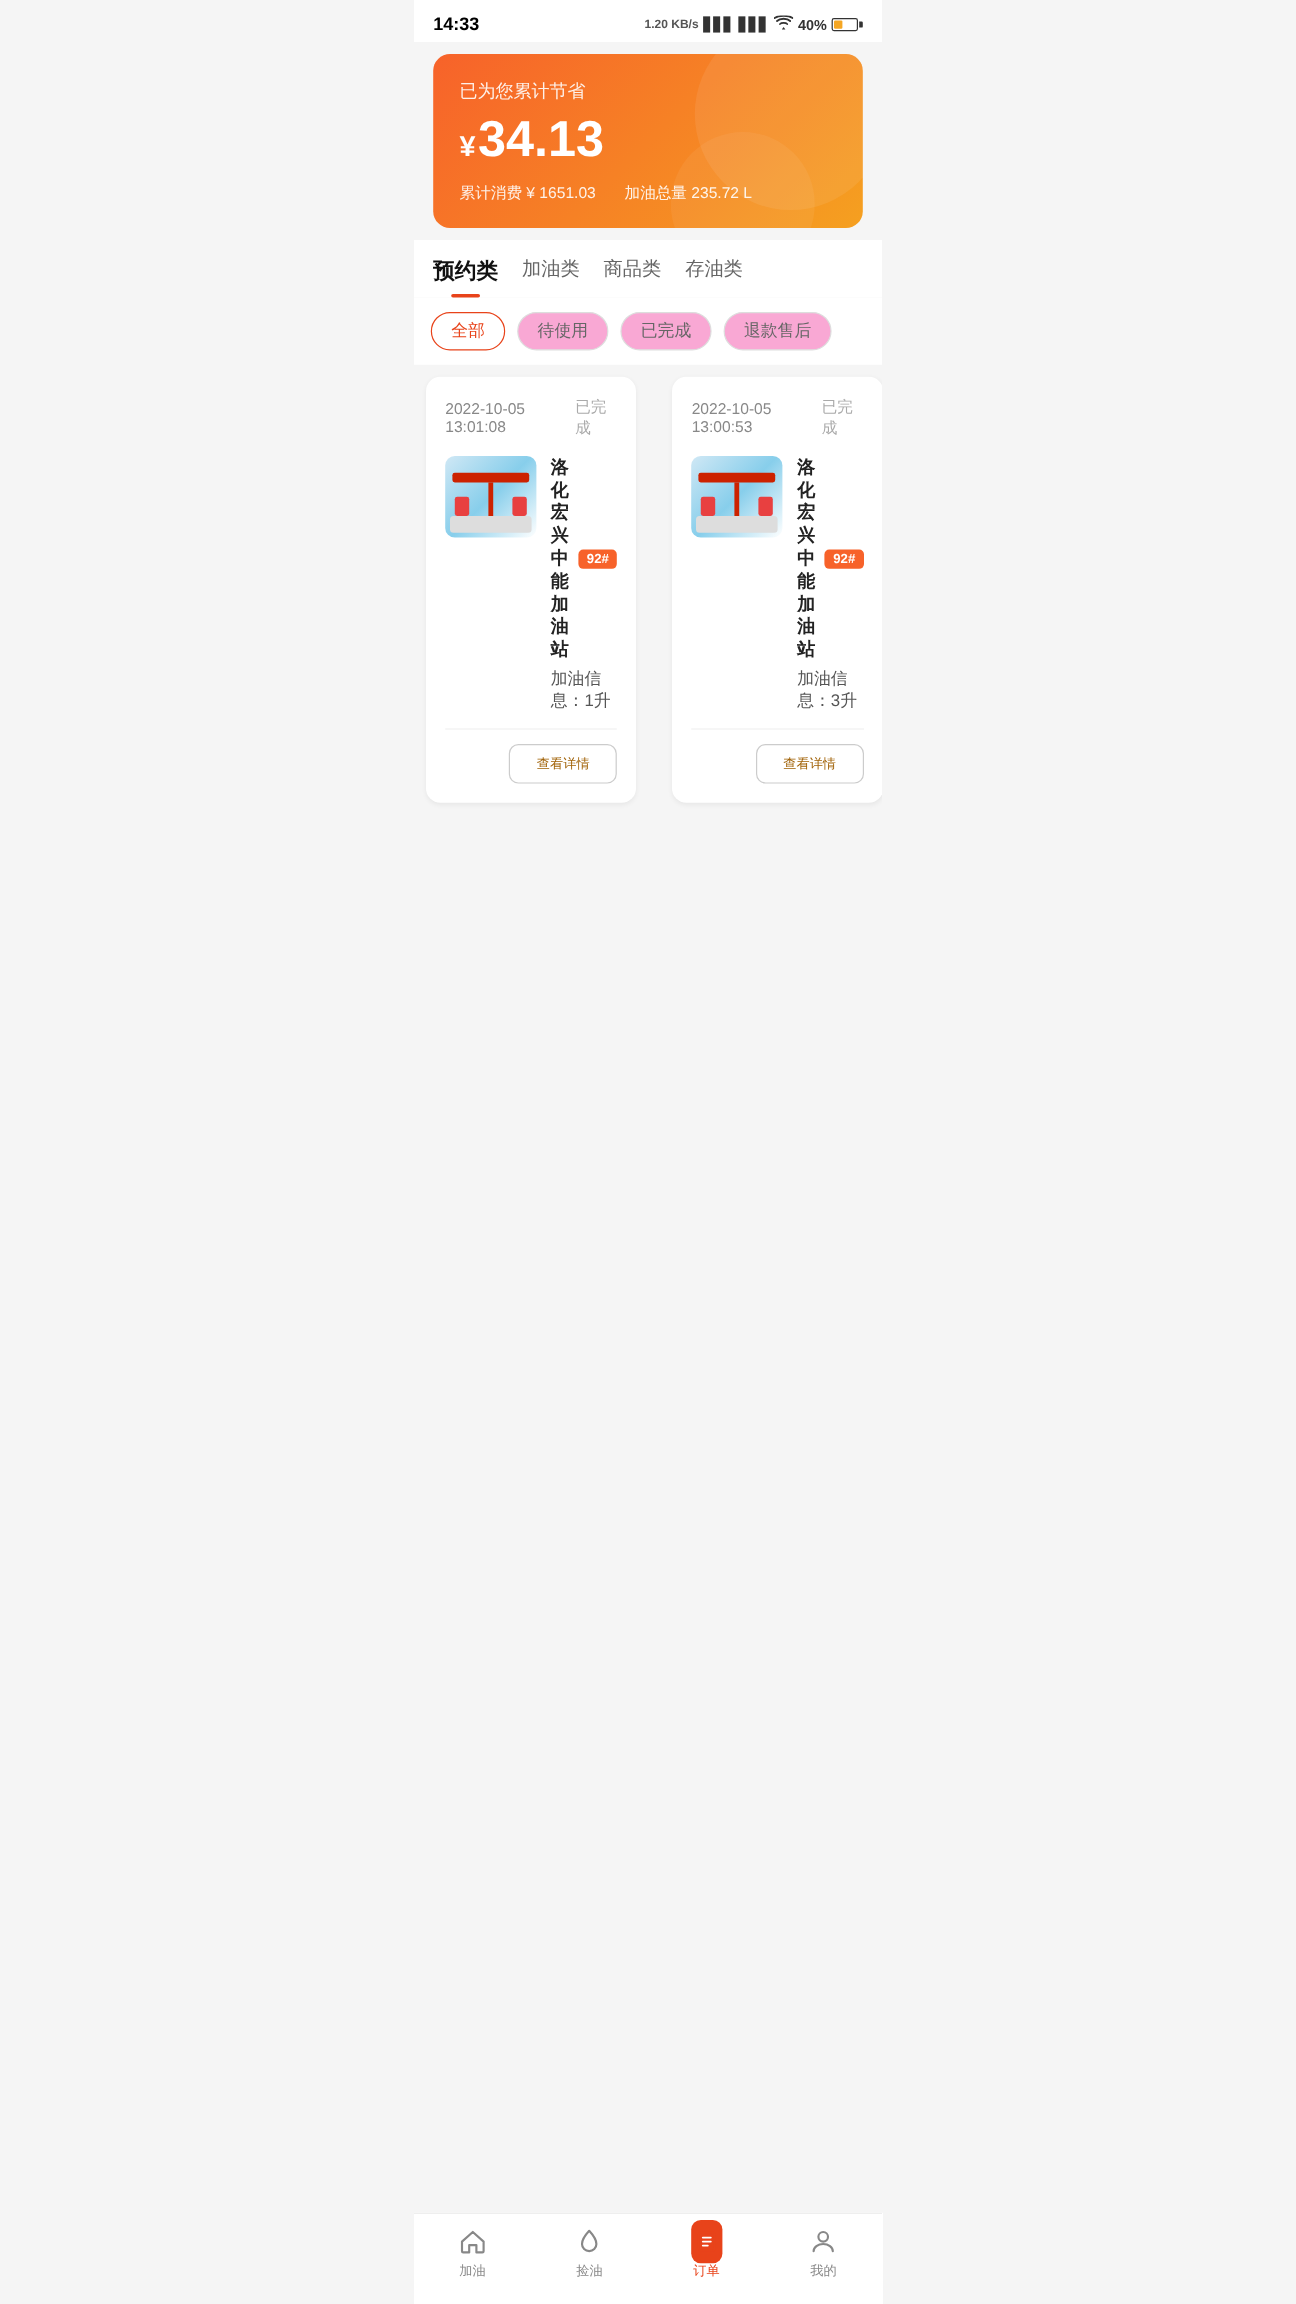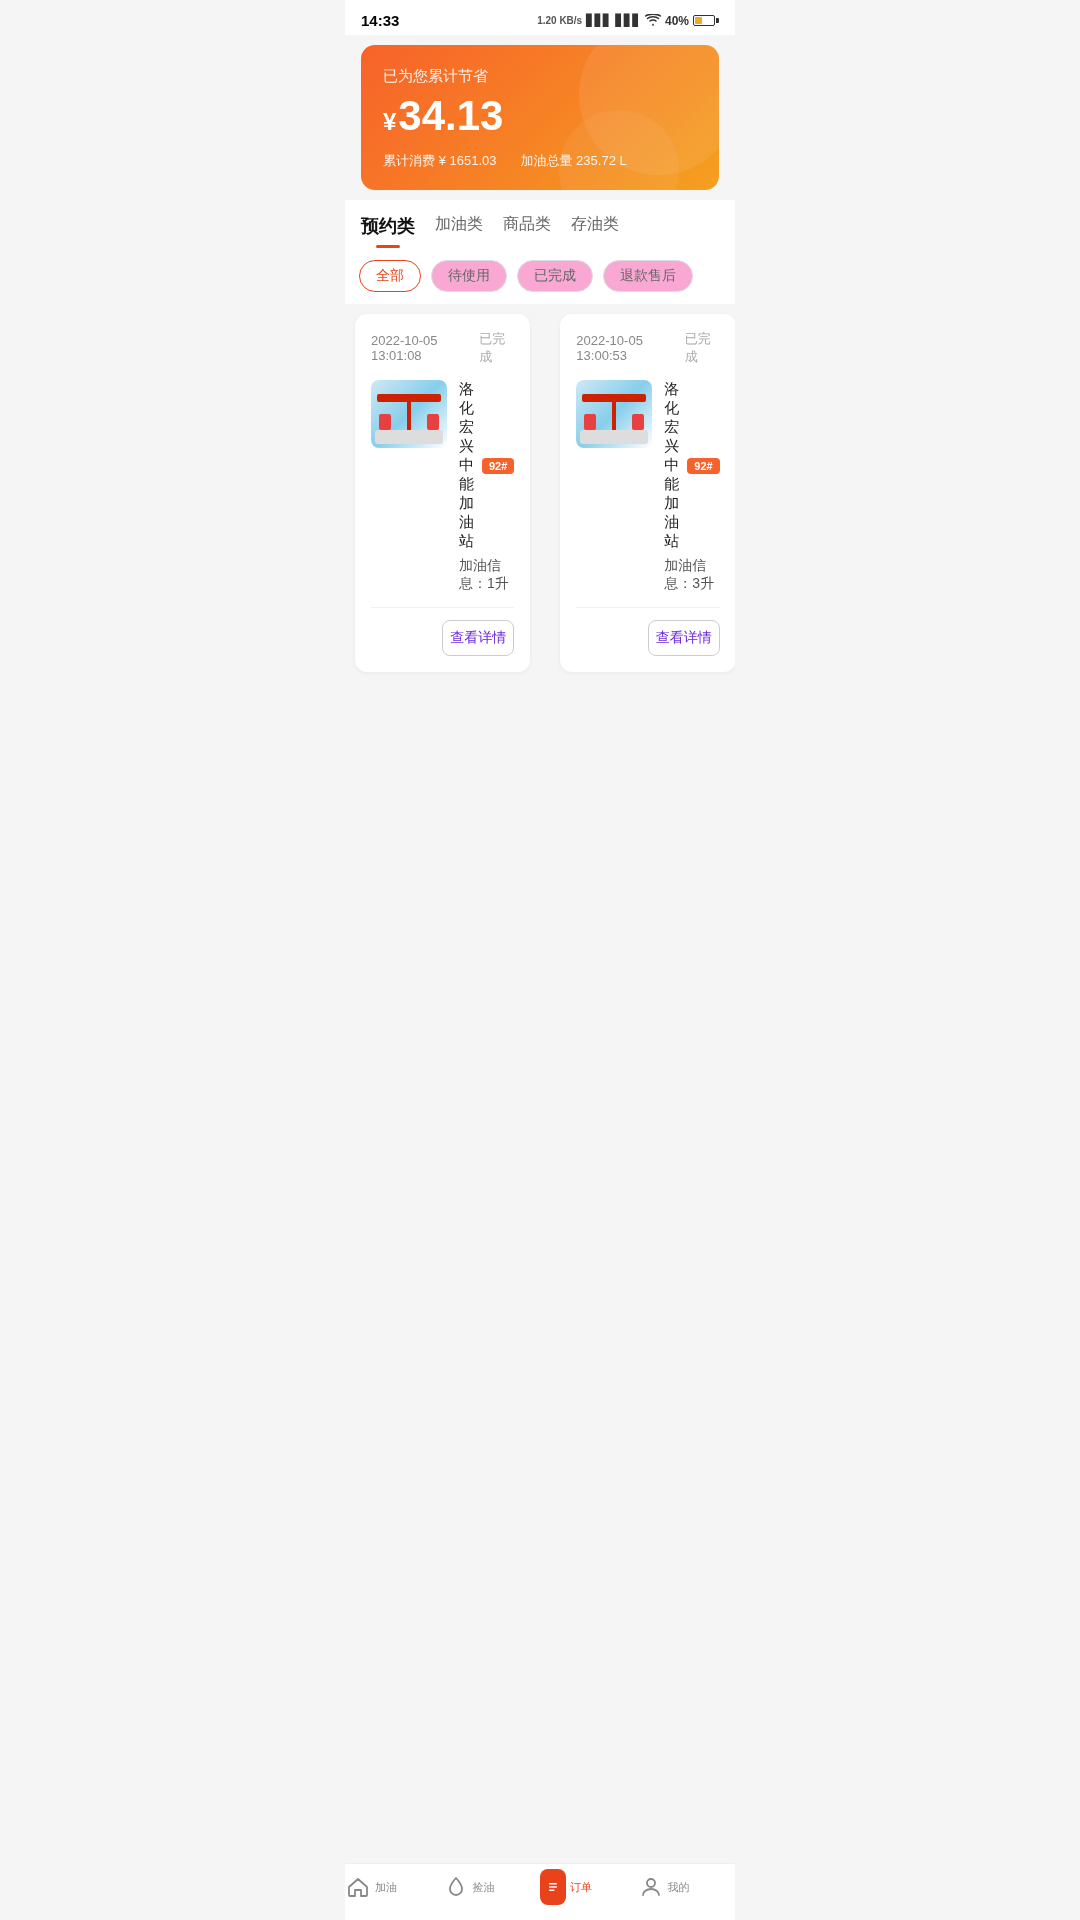--- a/index.html
+++ b/index.html
@@ -266,46 +266,46 @@
       flex: 1;
     }
     .station-name-row {
       display: flex;
       align-items: center;
       gap: 8px;
       margin-bottom: 6px;
     }
     .station-name {
       font-size: 15px;
-      font-weight: 400;
+      font-weight: 700;
       color: #222;
     }
     .fuel-badge {
       background: #f7622a;
       color: white;
       font-size: 11px;
       padding: 2px 7px;
       border-radius: 4px;
       font-weight: 600;
     }
     .fuel-info {
       font-size: 14px;
       color: #555;
     }
     .order-footer {
       display: flex;
       justify-content: flex-end;
       padding-top: 12px;
     }
     .detail-btn {
-      padding: 8px 7px;
+      padding: 8px 22px;
       border: 1.5px solid #ccc;
       border-radius: 8px;
-      font-size: 14px;
-      color: #6d28d9;
+      font-size: 11px;
+      color: #a16207;
       background: #fff;
       cursor: pointer;
     }
 
     
     .bottom-nav {
       position: fixed;
       bottom: 0;
       left: 50%;
       transform: translateX(-50%);
@@ -313,21 +313,21 @@
       background: #fff;
       display: flex;
       justify-content: space-around;
       align-items: center;
       padding: 10px 0 20px;
       border-top: 1px solid #eee;
       z-index: 100;
     }
     .nav-item {
       display: flex;
-      flex-direction: row;
+      flex-direction: column;
       align-items: center;
       gap: 4px;
       cursor: pointer;
       flex: 1;
       text-align: center;
     }
     .nav-icon {
       width: 26px;
       height: 26px;
       display: flex;

